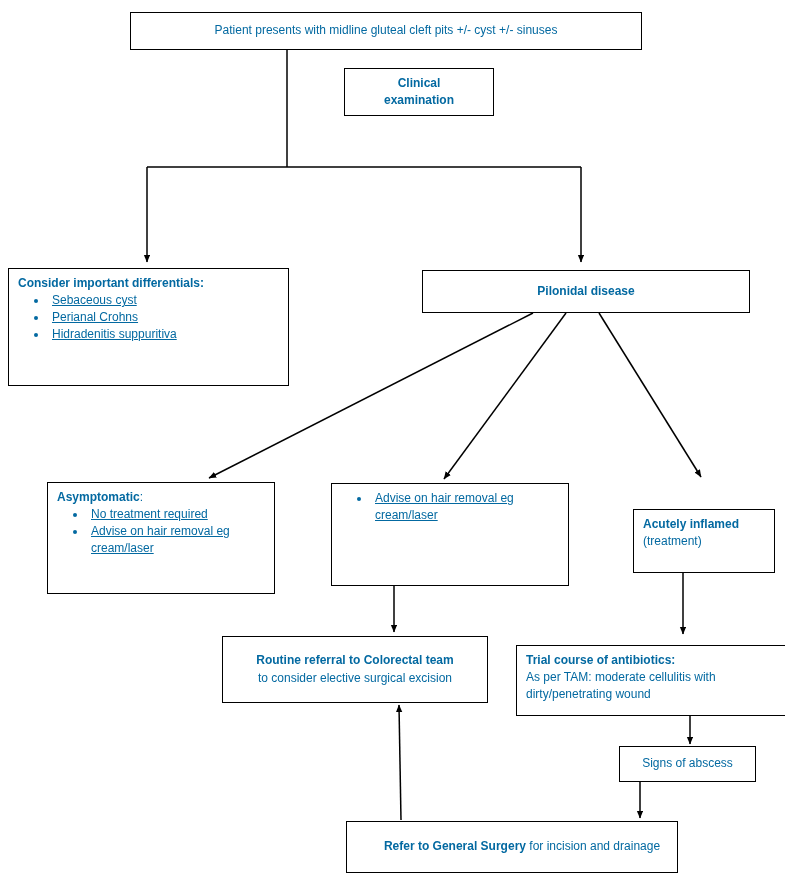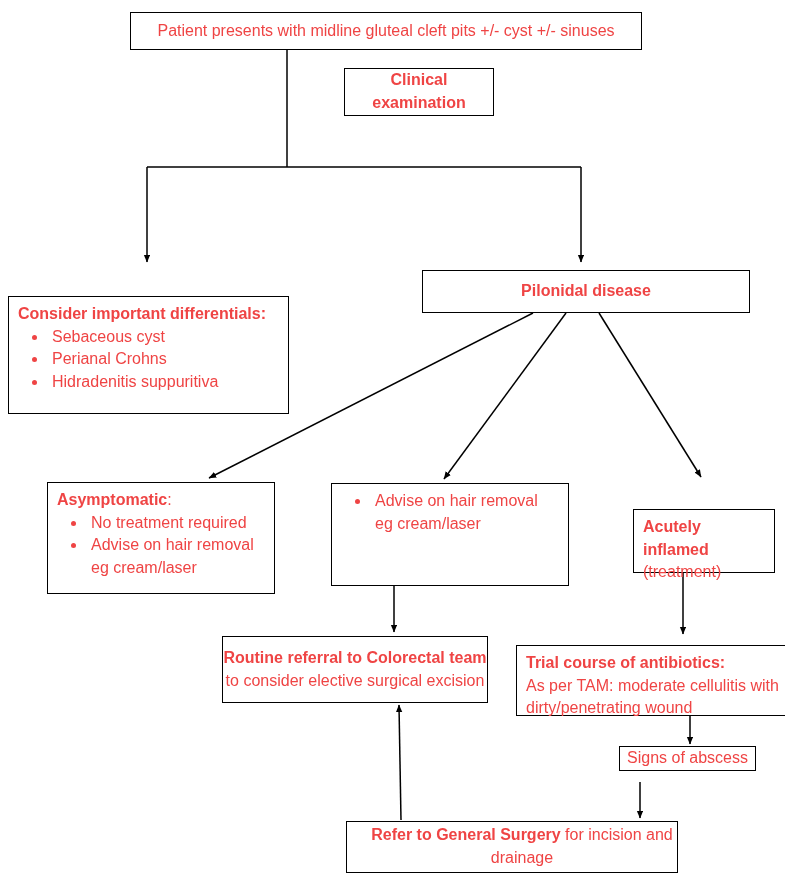--- a/index.html
+++ b/index.html
@@ -16,36 +16,37 @@
     width: 785px;
     height: 882px;
     background: #ffffff;
     overflow: hidden;
   }
   .box {
     position: absolute;
     box-sizing: border-box;
     border: 1.4px solid #000000;
     background: #ffffff;
-    font-size: 16px;
+    font-size: 12px;
     line-height: 1.42;
-    color: #ef4444;
+    color: #0369a1;
     z-index: 3;
   }
   .box .inner {
     padding: 6px 9px;
   }
   .ctr {
     text-align: center;
   }
   .b { font-weight: bold; }
   ul.bullets {
     margin: 0;
     padding-left: 30px;
     list-style-type: disc;
+    text-decoration: underline;
   }
   ul.bullets li {
     margin: 0;
     padding-left: 4px;
   }
   .flexmid {
     display: flex;
     align-items: center;
     justify-content: center;
     height: 100%;
@@ -102,21 +103,21 @@
 
   <div class="box" style="left:344px; top:68px; width:150px; height:48px;">
     <div class="flexmid ctr">
       <div>
         <div class="b">Clinical</div>
         <div class="b">examination</div>
       </div>
     </div>
   </div>
 
-  <div class="box" style="left:8px; top:268px; width:281px; height:118px;margin-top:28px;">
+  <div class="box" style="left:8px; top:268px; width:281px; height:118px;">
     <div class="inner">
       <div class="b">Consider important differentials:</div>
       <ul class="bullets">
         <li>Sebaceous cyst</li>
         <li>Perianal Crohns</li>
         <li>Hidradenitis suppuritiva</li>
       </ul>
     </div>
   </div>
 
@@ -162,21 +163,21 @@
     </div>
   </div>
 
   <div class="box" style="left:516px; top:638px; width:294px; height:71px;margin-top:7px;">
     <div class="inner">
       <div class="b">Trial course of antibiotics:</div>
       <div>As per TAM: moderate cellulitis with dirty/penetrating wound</div>
     </div>
   </div>
 
-  <div class="box" style="left:619px; top:746px; width:137px; height:25px;">
+  <div class="box" style="left:619px; top:746px; width:137px; height:36px;">
     <div class="flexmid ctr">
       <span>Signs of abscess</span>
     </div>
   </div>
 
   <div class="box" style="left:346px; top:821px; width:332px; height:52px;padding-left:20px;">
     <div class="flexmid ctr">
       <div>
         <span class="b">Refer to General Surgery</span><span> for incision and drainage</span>
       </div>

